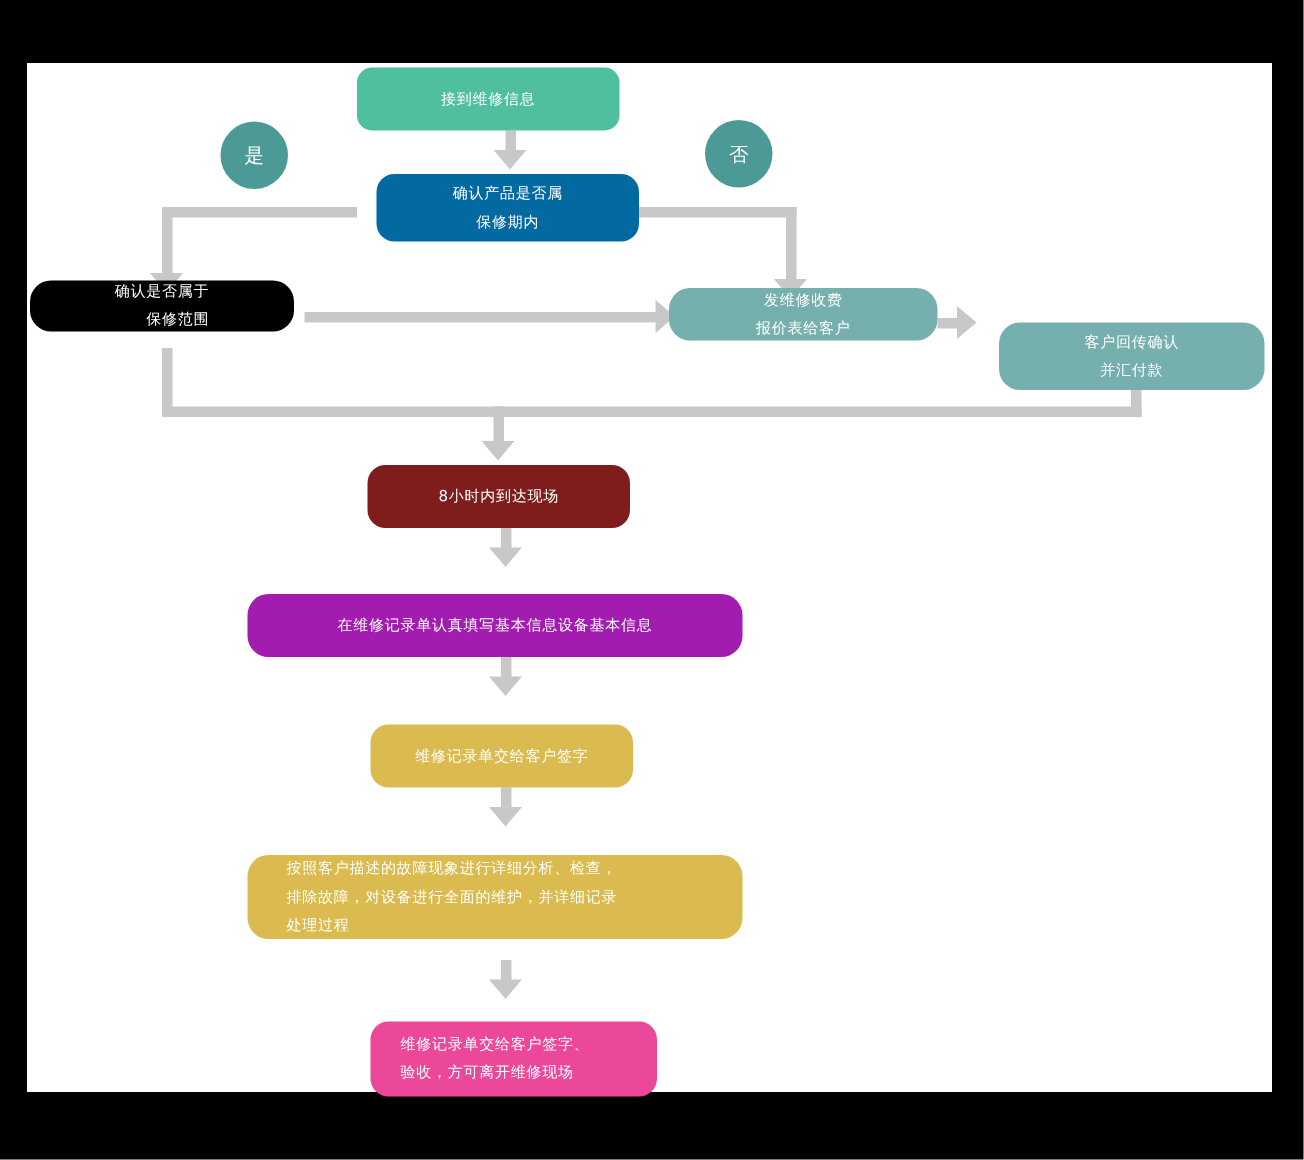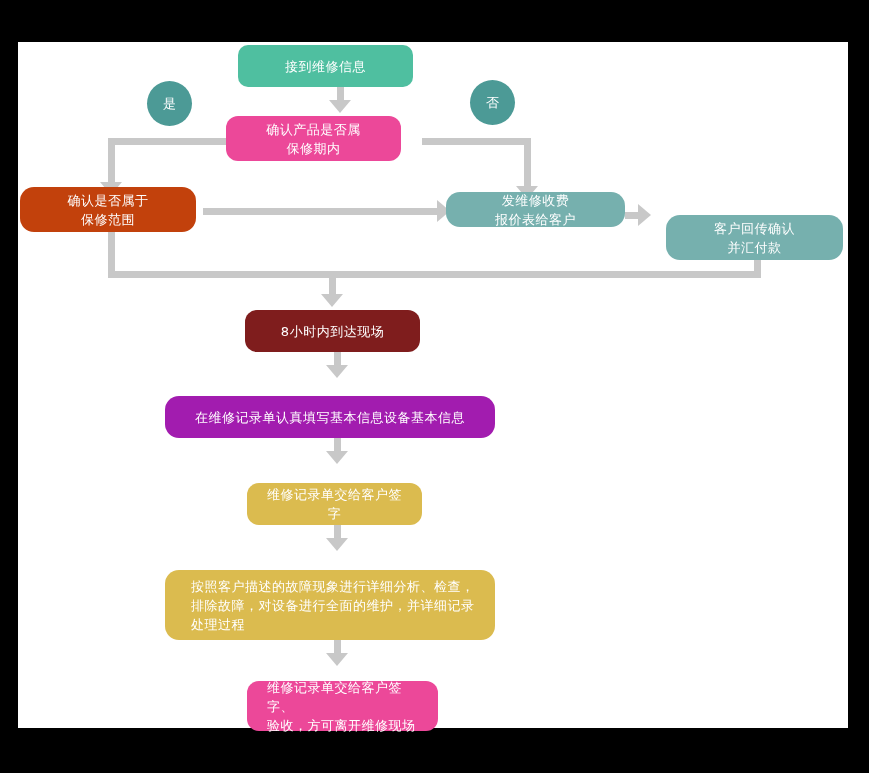--- a/index.html
+++ b/index.html
@@ -12,21 +12,21 @@
   #canvas{position:relative;width:869px;height:773px;}
   #panel{
     position:absolute;left:18px;top:42px;width:830px;height:686px;
     background:#ffffff;
   }
   .node{
     position:absolute;
     display:flex;align-items:center;justify-content:center;
     text-align:center;
     color:#ffffff;
-    font-size:13px;
+    font-size:10px;
     line-height:19px;
     letter-spacing:.5px;
     box-sizing:border-box;
     padding:4px 18px;
     white-space:pre-line;
   }
   .node.left-align{justify-content:flex-start;text-align:left;}
   .circle{
     position:absolute;border-radius:50%;
     display:flex;align-items:center;justify-content:center;
@@ -88,39 +88,39 @@
 
     <div class="vline" style="left:316px;top:598px;height:14px;"></div>
     <div class="arrow-down" style="left:308px;top:611px;"></div>
 
     <div class="node" style="left:220px;top:3px;width:175px;height:42px;background:#4FBFA0;border-radius:10px;">接到维修信息</div>
 
     <div class="circle" style="left:129px;top:39px;width:45px;height:45px;background:#4C9A96;">是</div>
 
     <div class="circle" style="left:452px;top:38px;width:45px;height:45px;background:#4C9A96;">否</div>
 
-    <div class="node" style="left:208px;top:74px;width:175px;height:45px;background:#ec4899;border-radius:12px;">确认产品是否属
+    <div class="node" style="left:233px;top:74px;width:175px;height:45px;background:#0369a1;border-radius:12px;">确认产品是否属
 保修期内</div>
 
-    <div class="node" style="left:2px;top:145px;width:176px;height:45px;background:#c2410c;border-radius:14px;">确认是否属于
+    <div class="node" style="left:2px;top:145px;width:176px;height:34px;background:#000000;border-radius:14px;text-align:right;">确认是否属于
 保修范围</div>
 
     <div class="node" style="left:428px;top:150px;width:179px;height:35px;background:#76B0AE;border-radius:14px;">发维修收费
 报价表给客户</div>
 
     <div class="node" style="left:648px;top:150px;width:177px;height:45px;background:#76B0AE;border-radius:14px;margin-top:23px;">客户回传确认
 并汇付款</div>
 
     <div class="node" style="left:227px;top:268px;width:175px;height:42px;background:#7f1d1d;border-radius:12px;">8小时内到达现场</div>
 
     <div class="node" style="left:147px;top:354px;width:330px;height:42px;background:#a21caf;border-radius:14px;">在维修记录单认真填写基本信息设备基本信息</div>
 
     <div class="node" style="left:229px;top:441px;width:175px;height:42px;background:#DBBB4F;border-radius:12px;">维修记录单交给客户签字</div>
 
-    <div class="node left-align" style="left:147px;top:528px;width:330px;height:70px;background:#DBBB4F;border-radius:14px;padding-left:26px;">按照客户描述的故障现象进行详细分析、检查，
+    <div class="node left-align" style="left:147px;top:528px;width:330px;height:56px;background:#DBBB4F;border-radius:14px;padding-left:26px;">按照客户描述的故障现象进行详细分析、检查，
 排除故障，对设备进行全面的维护，并详细记录
 处理过程</div>
 
     <div class="node left-align" style="left:229px;top:639px;width:191px;height:50px;background:#ec4899;border-radius:12px;padding-left:20px;">维修记录单交给客户签字、
 验收，方可离开维修现场</div>
 
   </div>
 </div>
 
 </body></html>

